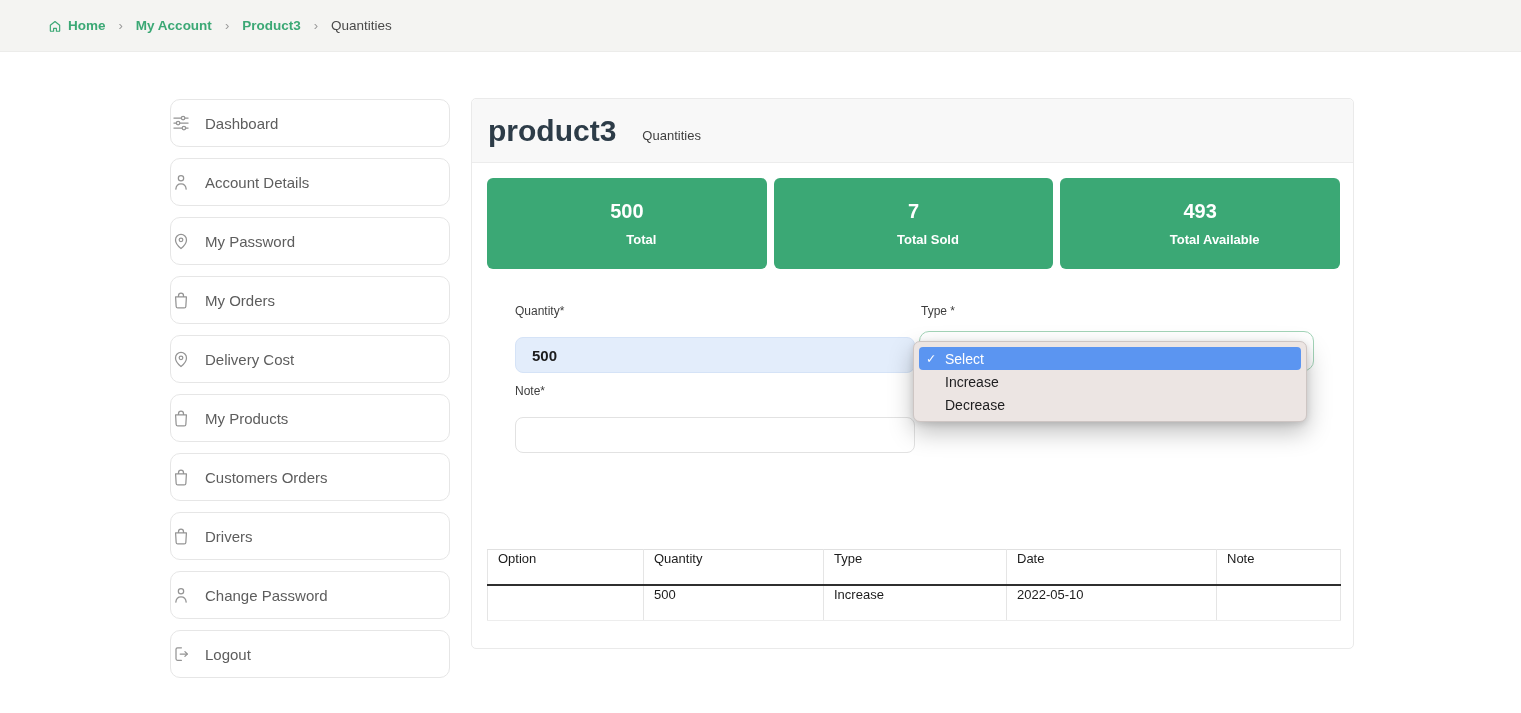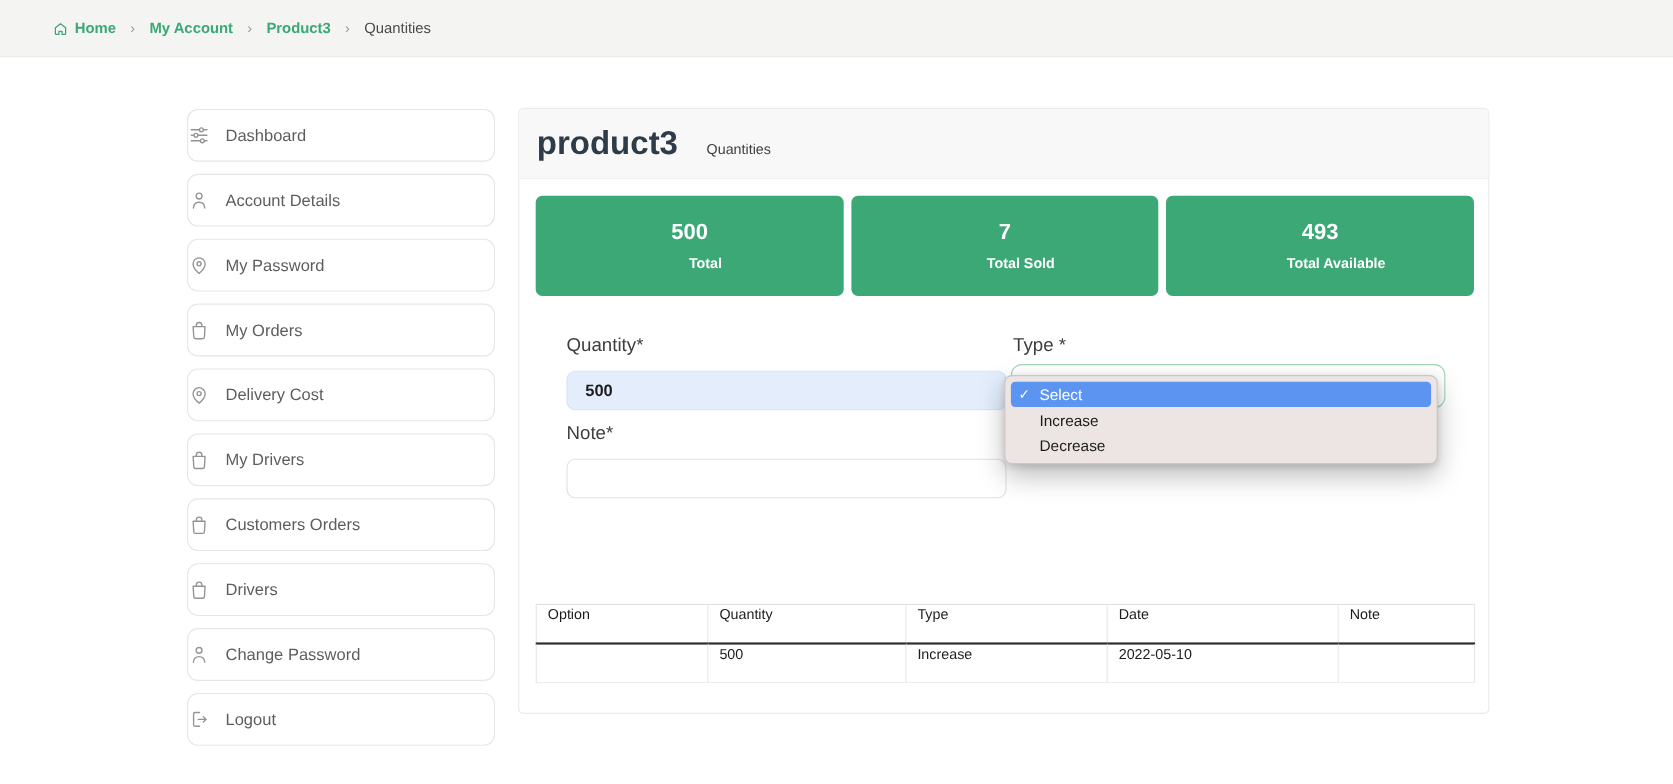--- a/index.html
+++ b/index.html
@@ -48,21 +48,21 @@
   .panel-subtitle{font-size:13px;color:#3F3F3F;margin-top:10px;font-weight:500;}
 
   .stats{position:absolute;left:15px;top:79px;width:853px;display:flex;gap:7px;}
   .stat-card{
     flex:1;height:91px;background:var(--green);border-radius:6px;color:#fff;
     display:flex;flex-direction:column;align-items:center;justify-content:center;gap:12px;
   }
   .stat-value{font-size:20px;font-weight:bold;line-height:1;}
   .stat-label{font-size:13px;font-weight:600;line-height:1;margin-left:29px;}
 
-  .fld-label{position:absolute;font-size:17px;color:#3D3D3D;font-weight:500;}
+  .fld-label{position:absolute;font-size:12px;color:#3D3D3D;font-weight:500;}
   .inp{
     position:absolute;height:36px;width:400px;border-radius:8px;
     border:1px solid #E2E2E2;background:#fff;padding:0 16px;font-size:15px;
     font-family:"Liberation Sans",sans-serif;color:#1c1c1c;outline:none;
   }
   .inp-quantity{background:var(--input-blue);border:1px solid #D5E3F7;font-weight:600;}
 
   .type-select{
     position:absolute;left:447px;top:232px;width:395px;height:40px;
     border:1.5px solid #A3D4B8;border-radius:10px;background:#fff;
@@ -160,21 +160,21 @@
         <path d="M12 21s-6.6-5.4-6.6-10.3A6.6 6.6 0 0 1 12 4.1a6.6 6.6 0 0 1 6.6 6.6C18.6 15.6 12 21 12 21z"></path>
         <circle cx="12" cy="10.6" r="2.2"></circle>
       </svg>
     <span>Delivery Cost</span>
   </div>
   <div class="side-item">
     <svg width="20" height="20" viewBox="0 0 24 24" fill="none" stroke-width="1.5" stroke-linejoin="round">
         <path d="M5.5 8.3h13l-.7 11.4a1.9 1.9 0 0 1-1.9 1.8H8.1a1.9 1.9 0 0 1-1.9-1.8z"></path>
         <path d="M9 8.3V6.8a3 3 0 0 1 6 0v1.5"></path>
       </svg>
-    <span>My Drivers</span>
+    <span>My Products</span>
   </div>
   <div class="side-item">
     <svg width="20" height="20" viewBox="0 0 24 24" fill="none" stroke-width="1.5" stroke-linejoin="round">
         <path d="M5.5 8.3h13l-.7 11.4a1.9 1.9 0 0 1-1.9 1.8H8.1a1.9 1.9 0 0 1-1.9-1.8z"></path>
         <path d="M9 8.3V6.8a3 3 0 0 1 6 0v1.5"></path>
       </svg>
     <span>Customers Orders</span>
   </div>
   <div class="side-item">
     <svg width="20" height="20" viewBox="0 0 24 24" fill="none" stroke-width="1.5" stroke-linejoin="round">

